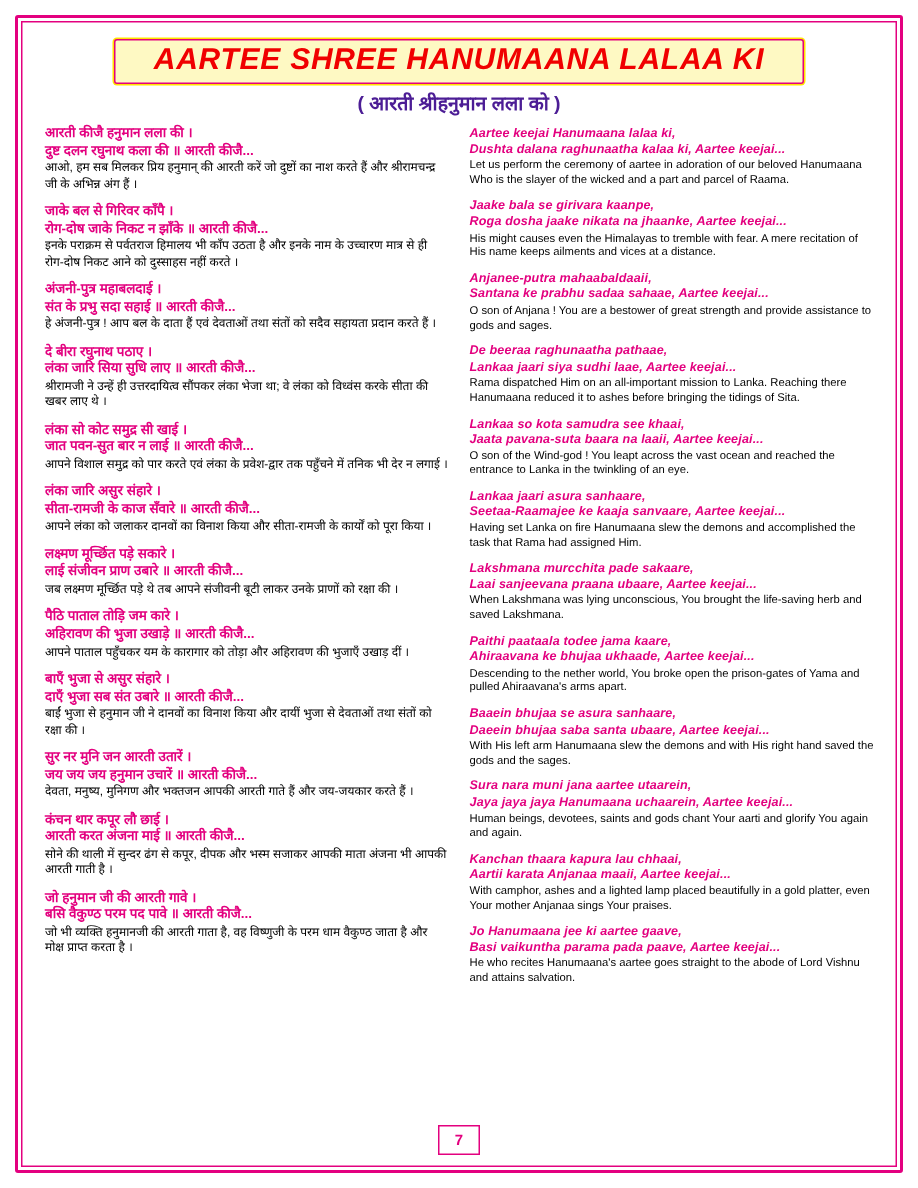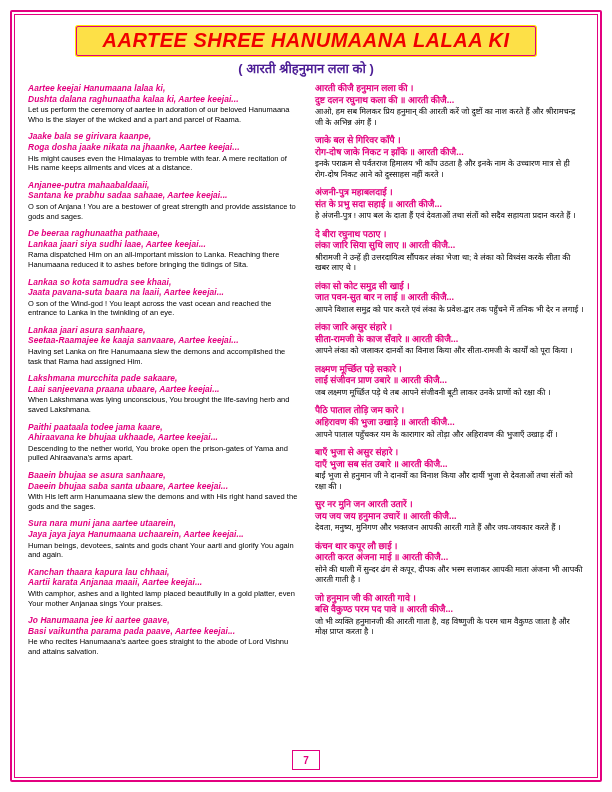--- a/index.html
+++ b/index.html
@@ -36,21 +36,21 @@
     margin:6px 0 6px 0;
   }
   .title-main{
     display:inline-block;
     font-family:"Liberation Sans", sans-serif;
     font-weight:bold;
     font-style:italic;
     font-size:20px;
     letter-spacing:0.5px;
     color:#f00000;
-    background:#fde047;
+    background:#fef9c3;
     border:1px solid #e3007f;
     padding:2px 26px 3px 26px;
     border-radius:2px;
     box-shadow:0 0 0 1px #ffe400;
   }
   .title-sub{
     margin-top:3px;
     font-size:13px;
     font-weight:bold;
     color:#4c1d95;
@@ -119,20 +119,71 @@
 
   <div class="content">
 
     <div class="title-wrap">
       <div class="title-main">AARTEE SHREE HANUMAANA LALAA KI</div>
       <div class="title-sub">( आरती श्रीहनुमान लला को )</div>
     </div>
 
     <div class="cols">
 
+      <div class="col col-right">
+        <div class="stanza">
+            <div class="hi-line">आरती कीजै हनुमान लला की ।<br>दुष्ट दलन रघुनाथ कला की  ॥  आरती कीजै...</div>
+            <div class="hi-black">आओ, हम सब मिलकर प्रिय हनुमान् की आरती करें जो दुष्टों का नाश करते हैं और श्रीरामचन्द्र जी के अभिन्न अंग हैं ।</div>
+          </div>
+        <div class="stanza">
+            <div class="hi-line">जाके बल से गिरिवर कॉंपै ।<br>रोग-दोष जाके निकट न झॉंके  ॥  आरती कीजै...</div>
+            <div class="hi-black">इनके पराक्रम से पर्वतराज हिमालय भी कॉंप उठता है और इनके नाम के उच्चारण मात्र से ही रोग-दोष निकट आने को दुस्साहस नहीं करते ।</div>
+          </div>
+        <div class="stanza">
+            <div class="hi-line">अंजनी-पुत्र महाबलदाई ।<br>संत के प्रभु सदा सहाई  ॥  आरती कीजै...</div>
+            <div class="hi-black">हे अंजनी-पुत्र ! आप बल के दाता हैं एवं देवताओं तथा संतों को सदैव सहायता प्रदान करते हैं ।</div>
+          </div>
+        <div class="stanza">
+            <div class="hi-line">दे बीरा रघुनाथ पठाए ।<br>लंका जारि सिया सुधि लाए  ॥  आरती कीजै...</div>
+            <div class="hi-black">श्रीरामजी ने उन्हें ही उत्तरदायित्व सौंपकर लंका भेजा था; वे लंका को विध्वंस करके सीता की खबर लाए थे ।</div>
+          </div>
+        <div class="stanza">
+            <div class="hi-line">लंका सो कोट समुद्र सी खाई ।<br>जात पवन-सुत बार न लाई  ॥  आरती कीजै...</div>
+            <div class="hi-black">आपने विशाल समुद्र को पार करते एवं लंका के प्रवेश-द्वार तक पहुँचने में तनिक भी देर न लगाई ।</div>
+          </div>
+        <div class="stanza">
+            <div class="hi-line">लंका जारि असुर संहारे ।<br>सीता-रामजी के काज सँवारे  ॥  आरती कीजै...</div>
+            <div class="hi-black">आपने लंका को जलाकर दानवों का विनाश किया और सीता-रामजी के कार्यों को पूरा किया ।</div>
+          </div>
+        <div class="stanza">
+            <div class="hi-line">लक्ष्मण मूर्च्छित पड़े सकारे ।<br>लाई संजीवन प्राण उबारे  ॥  आरती कीजै...</div>
+            <div class="hi-black">जब लक्ष्मण मूर्च्छित पड़े थे तब आपने संजीवनी बूटी लाकर उनके प्राणों को रक्षा की ।</div>
+          </div>
+        <div class="stanza">
+            <div class="hi-line">पैठि पाताल तोड़ि जम कारे ।<br>अहिरावण की भुजा उखाड़े  ॥  आरती कीजै...</div>
+            <div class="hi-black">आपने पाताल पहुँचकर यम के कारागार को तोड़ा और अहिरावण की भुजाएँ उखाड़ दीं ।</div>
+          </div>
+        <div class="stanza">
+            <div class="hi-line">बाएँ भुजा से असुर संहारे ।<br>दाएँ भुजा सब संत उबारे  ॥  आरती कीजै...</div>
+            <div class="hi-black">बाईं भुजा से हनुमान जी ने दानवों का विनाश किया और दायीं भुजा से देवताओं तथा संतों को रक्षा की ।</div>
+          </div>
+        <div class="stanza">
+            <div class="hi-line">सुर नर मुनि जन आरती उतारें ।<br>जय जय जय हनुमान उचारें  ॥  आरती कीजै...</div>
+            <div class="hi-black">देवता, मनुष्य, मुनिगण और भक्तजन आपकी आरती गाते हैं और जय-जयकार करते हैं ।</div>
+          </div>
+        <div class="stanza">
+            <div class="hi-line">कंचन थार कपूर लौ छाई ।<br>आरती करत अंजना माई  ॥  आरती कीजै...</div>
+            <div class="hi-black">सोने की थाली में सुन्दर ढंग से कपूर, दीपक और भस्म सजाकर आपकी माता अंजना भी आपकी आरती गाती है ।</div>
+          </div>
+        <div class="stanza">
+            <div class="hi-line">जो हनुमान जी की आरती गावे ।<br>बसि वैकुण्ठ परम पद पावे  ॥  आरती कीजै...</div>
+            <div class="hi-black">जो भी व्यक्ति हनुमानजी की आरती गाता है, वह विष्णुजी के परम धाम वैकुण्ठ जाता है और मोक्ष प्राप्त करता है ।</div>
+          </div>
+      </div>
+
       <div class="col col-left">
         <div class="stanza">
             <div class="line-pink">Aartee keejai Hanumaana lalaa ki,<br>Dushta dalana raghunaatha kalaa ki, Aartee keejai...</div>
             <div class="line-black">Let us perform the ceremony of aartee in adoration of our beloved Hanumaana Who is the slayer of the wicked and a part and parcel of Raama.</div>
           </div>
         <div class="stanza">
             <div class="line-pink">Jaake bala se girivara kaanpe,<br>Roga dosha jaake nikata na jhaanke, Aartee keejai...</div>
             <div class="line-black">His might causes even the Himalayas to tremble with fear. A mere recitation of His name keeps ailments and vices at a distance.</div>
           </div>
         <div class="stanza">
@@ -170,68 +221,17 @@
         <div class="stanza">
             <div class="line-pink">Kanchan thaara kapura lau chhaai,<br>Aartii karata Anjanaa maaii, Aartee keejai...</div>
             <div class="line-black">With camphor, ashes and a lighted lamp placed beautifully in a gold platter, even Your mother Anjanaa sings Your praises.</div>
           </div>
         <div class="stanza">
             <div class="line-pink">Jo Hanumaana jee ki aartee gaave,<br>Basi vaikuntha parama pada paave, Aartee keejai...</div>
             <div class="line-black">He who recites  Hanumaana's aartee goes straight to the abode of Lord Vishnu and attains salvation.</div>
           </div>
       </div>
 
-      <div class="col col-right">
-        <div class="stanza">
-            <div class="hi-line">आरती कीजै हनुमान लला की ।<br>दुष्ट दलन रघुनाथ कला की  ॥  आरती कीजै...</div>
-            <div class="hi-black">आओ, हम सब मिलकर प्रिय हनुमान् की आरती करें जो दुष्टों का नाश करते हैं और श्रीरामचन्द्र जी के अभिन्न अंग हैं ।</div>
-          </div>
-        <div class="stanza">
-            <div class="hi-line">जाके बल से गिरिवर कॉंपै ।<br>रोग-दोष जाके निकट न झॉंके  ॥  आरती कीजै...</div>
-            <div class="hi-black">इनके पराक्रम से पर्वतराज हिमालय भी कॉंप उठता है और इनके नाम के उच्चारण मात्र से ही रोग-दोष निकट आने को दुस्साहस नहीं करते ।</div>
-          </div>
-        <div class="stanza">
-            <div class="hi-line">अंजनी-पुत्र महाबलदाई ।<br>संत के प्रभु सदा सहाई  ॥  आरती कीजै...</div>
-            <div class="hi-black">हे अंजनी-पुत्र ! आप बल के दाता हैं एवं देवताओं तथा संतों को सदैव सहायता प्रदान करते हैं ।</div>
-          </div>
-        <div class="stanza">
-            <div class="hi-line">दे बीरा रघुनाथ पठाए ।<br>लंका जारि सिया सुधि लाए  ॥  आरती कीजै...</div>
-            <div class="hi-black">श्रीरामजी ने उन्हें ही उत्तरदायित्व सौंपकर लंका भेजा था; वे लंका को विध्वंस करके सीता की खबर लाए थे ।</div>
-          </div>
-        <div class="stanza">
-            <div class="hi-line">लंका सो कोट समुद्र सी खाई ।<br>जात पवन-सुत बार न लाई  ॥  आरती कीजै...</div>
-            <div class="hi-black">आपने विशाल समुद्र को पार करते एवं लंका के प्रवेश-द्वार तक पहुँचने में तनिक भी देर न लगाई ।</div>
-          </div>
-        <div class="stanza">
-            <div class="hi-line">लंका जारि असुर संहारे ।<br>सीता-रामजी के काज सँवारे  ॥  आरती कीजै...</div>
-            <div class="hi-black">आपने लंका को जलाकर दानवों का विनाश किया और सीता-रामजी के कार्यों को पूरा किया ।</div>
-          </div>
-        <div class="stanza">
-            <div class="hi-line">लक्ष्मण मूर्च्छित पड़े सकारे ।<br>लाई संजीवन प्राण उबारे  ॥  आरती कीजै...</div>
-            <div class="hi-black">जब लक्ष्मण मूर्च्छित पड़े थे तब आपने संजीवनी बूटी लाकर उनके प्राणों को रक्षा की ।</div>
-          </div>
-        <div class="stanza">
-            <div class="hi-line">पैठि पाताल तोड़ि जम कारे ।<br>अहिरावण की भुजा उखाड़े  ॥  आरती कीजै...</div>
-            <div class="hi-black">आपने पाताल पहुँचकर यम के कारागार को तोड़ा और अहिरावण की भुजाएँ उखाड़ दीं ।</div>
-          </div>
-        <div class="stanza">
-            <div class="hi-line">बाएँ भुजा से असुर संहारे ।<br>दाएँ भुजा सब संत उबारे  ॥  आरती कीजै...</div>
-            <div class="hi-black">बाईं भुजा से हनुमान जी ने दानवों का विनाश किया और दायीं भुजा से देवताओं तथा संतों को रक्षा की ।</div>
-          </div>
-        <div class="stanza">
-            <div class="hi-line">सुर नर मुनि जन आरती उतारें ।<br>जय जय जय हनुमान उचारें  ॥  आरती कीजै...</div>
-            <div class="hi-black">देवता, मनुष्य, मुनिगण और भक्तजन आपकी आरती गाते हैं और जय-जयकार करते हैं ।</div>
-          </div>
-        <div class="stanza">
-            <div class="hi-line">कंचन थार कपूर लौ छाई ।<br>आरती करत अंजना माई  ॥  आरती कीजै...</div>
-            <div class="hi-black">सोने की थाली में सुन्दर ढंग से कपूर, दीपक और भस्म सजाकर आपकी माता अंजना भी आपकी आरती गाती है ।</div>
-          </div>
-        <div class="stanza">
-            <div class="hi-line">जो हनुमान जी की आरती गावे ।<br>बसि वैकुण्ठ परम पद पावे  ॥  आरती कीजै...</div>
-            <div class="hi-black">जो भी व्यक्ति हनुमानजी की आरती गाता है, वह विष्णुजी के परम धाम वैकुण्ठ जाता है और मोक्ष प्राप्त करता है ।</div>
-          </div>
-      </div>
-
     </div>
   </div>
 
   <div class="pageno">7</div>
 </div>
 
 </body></html>

